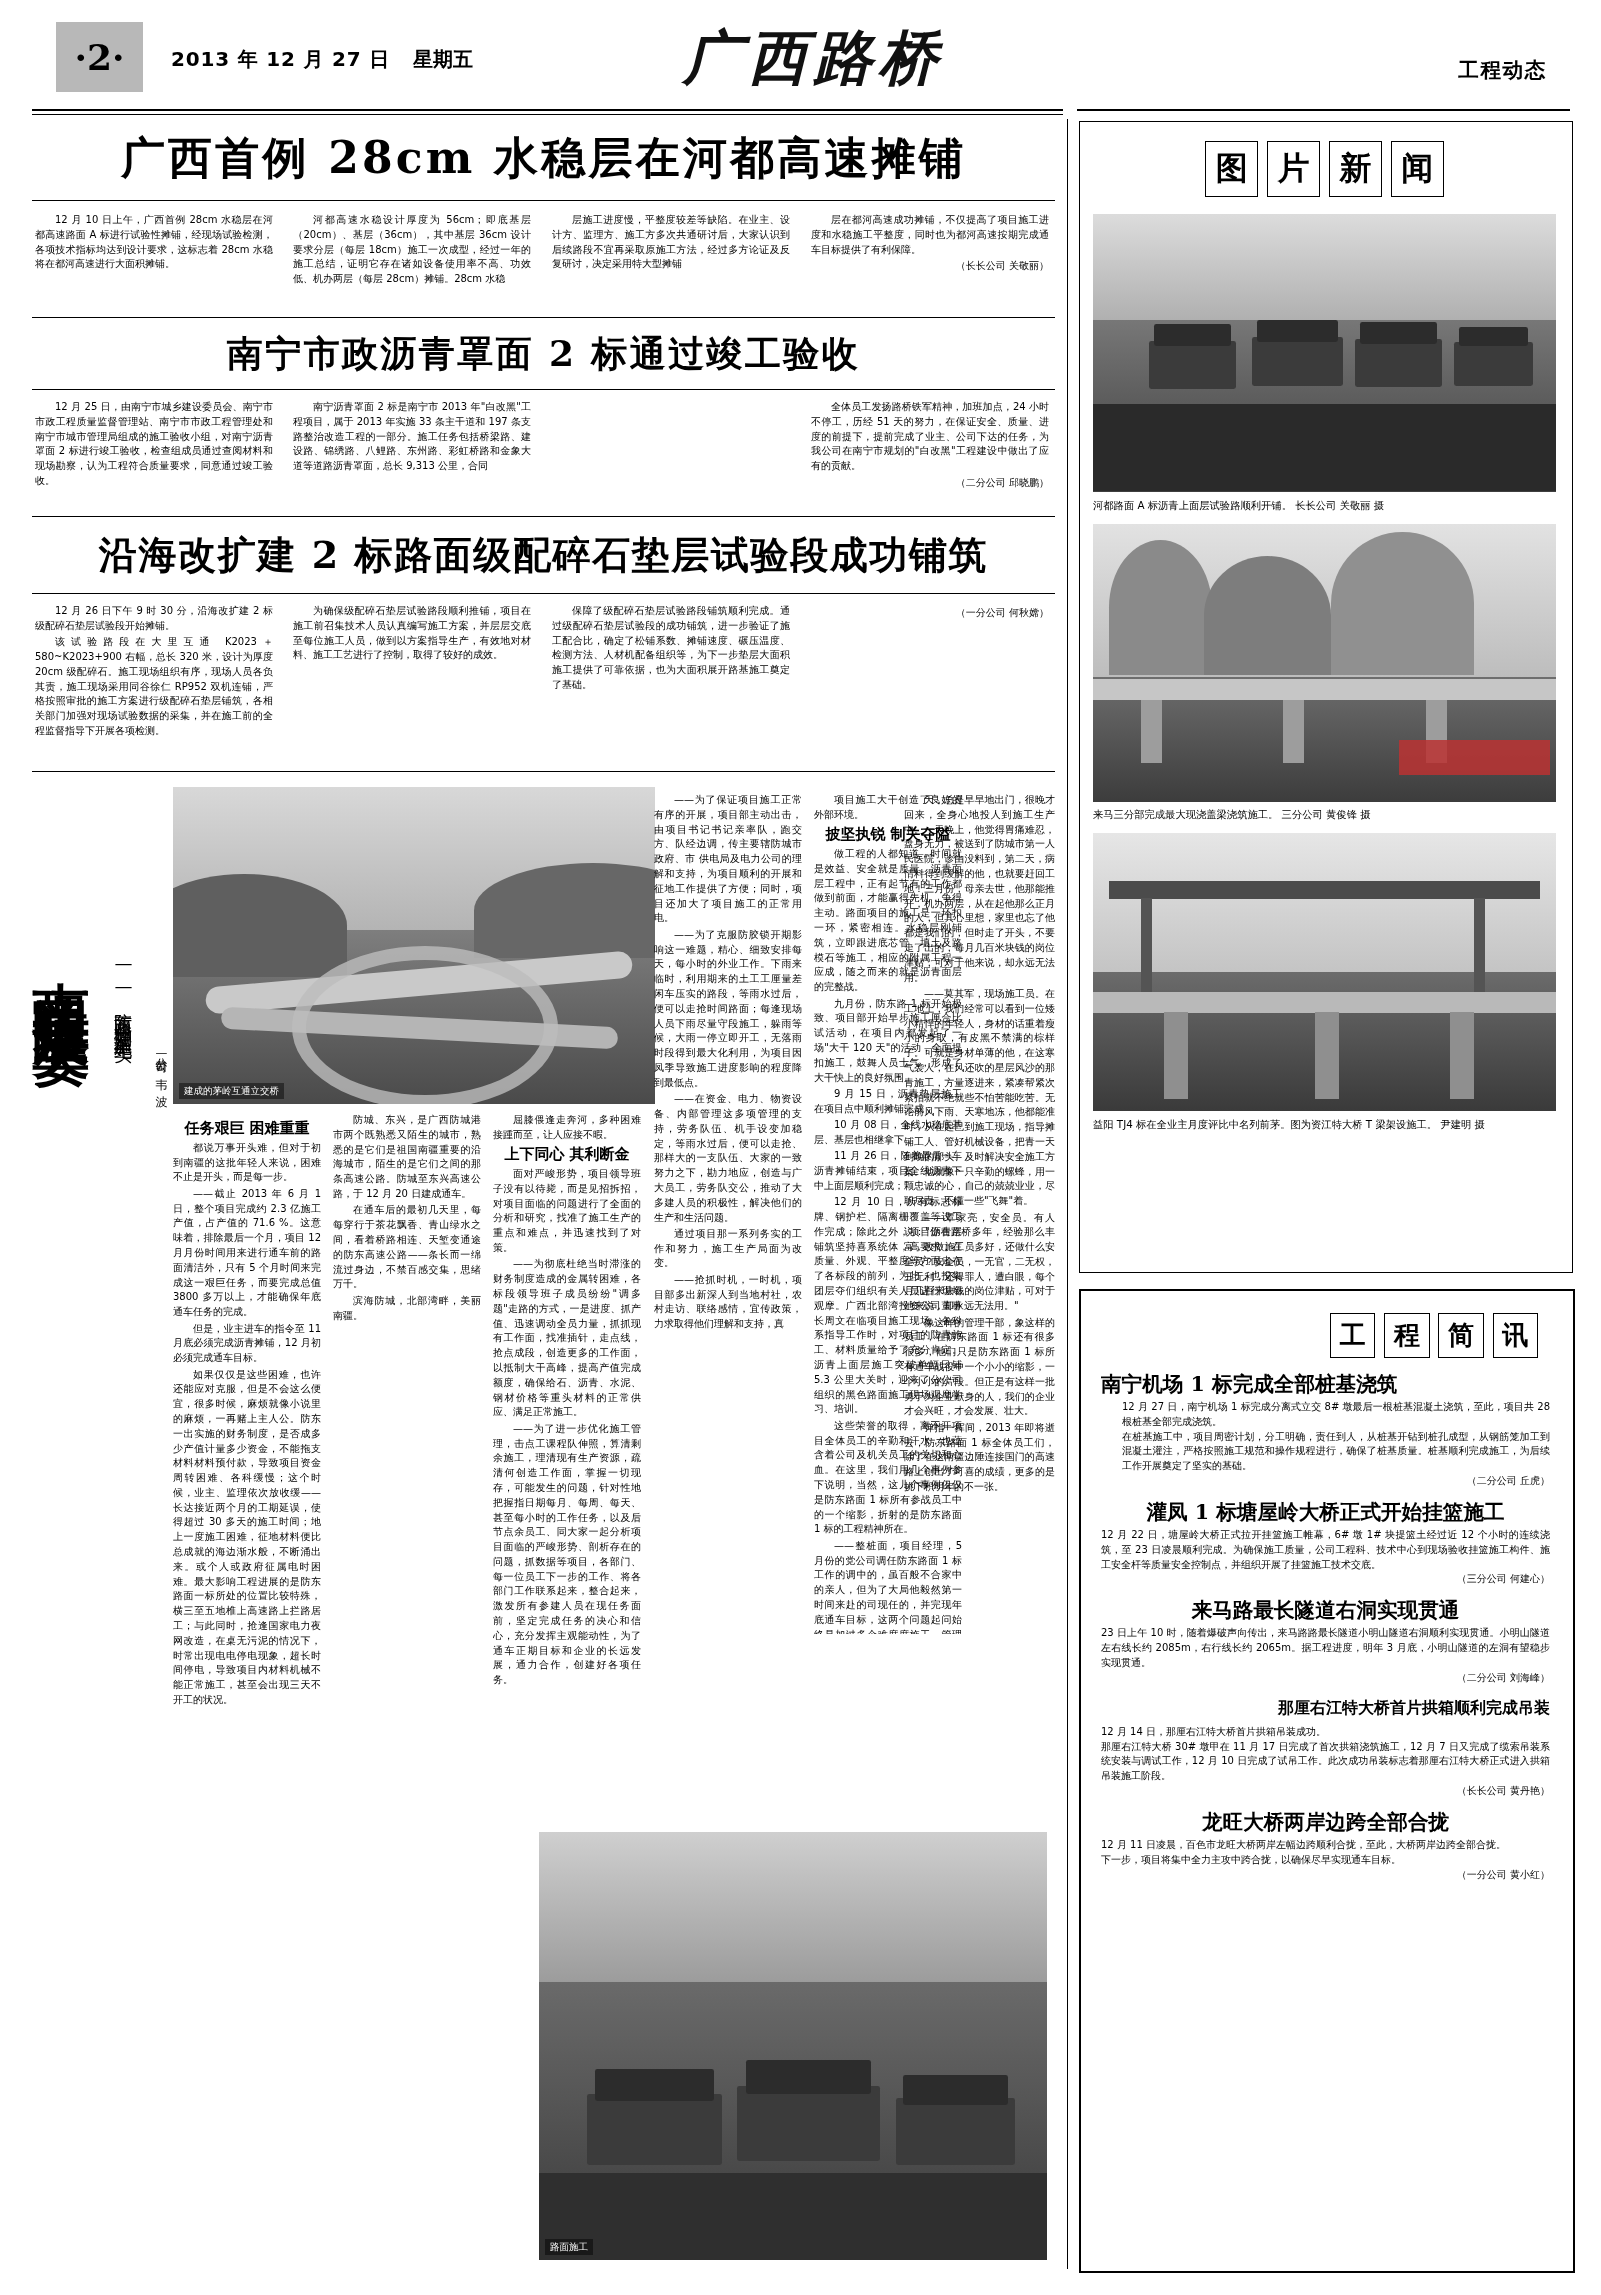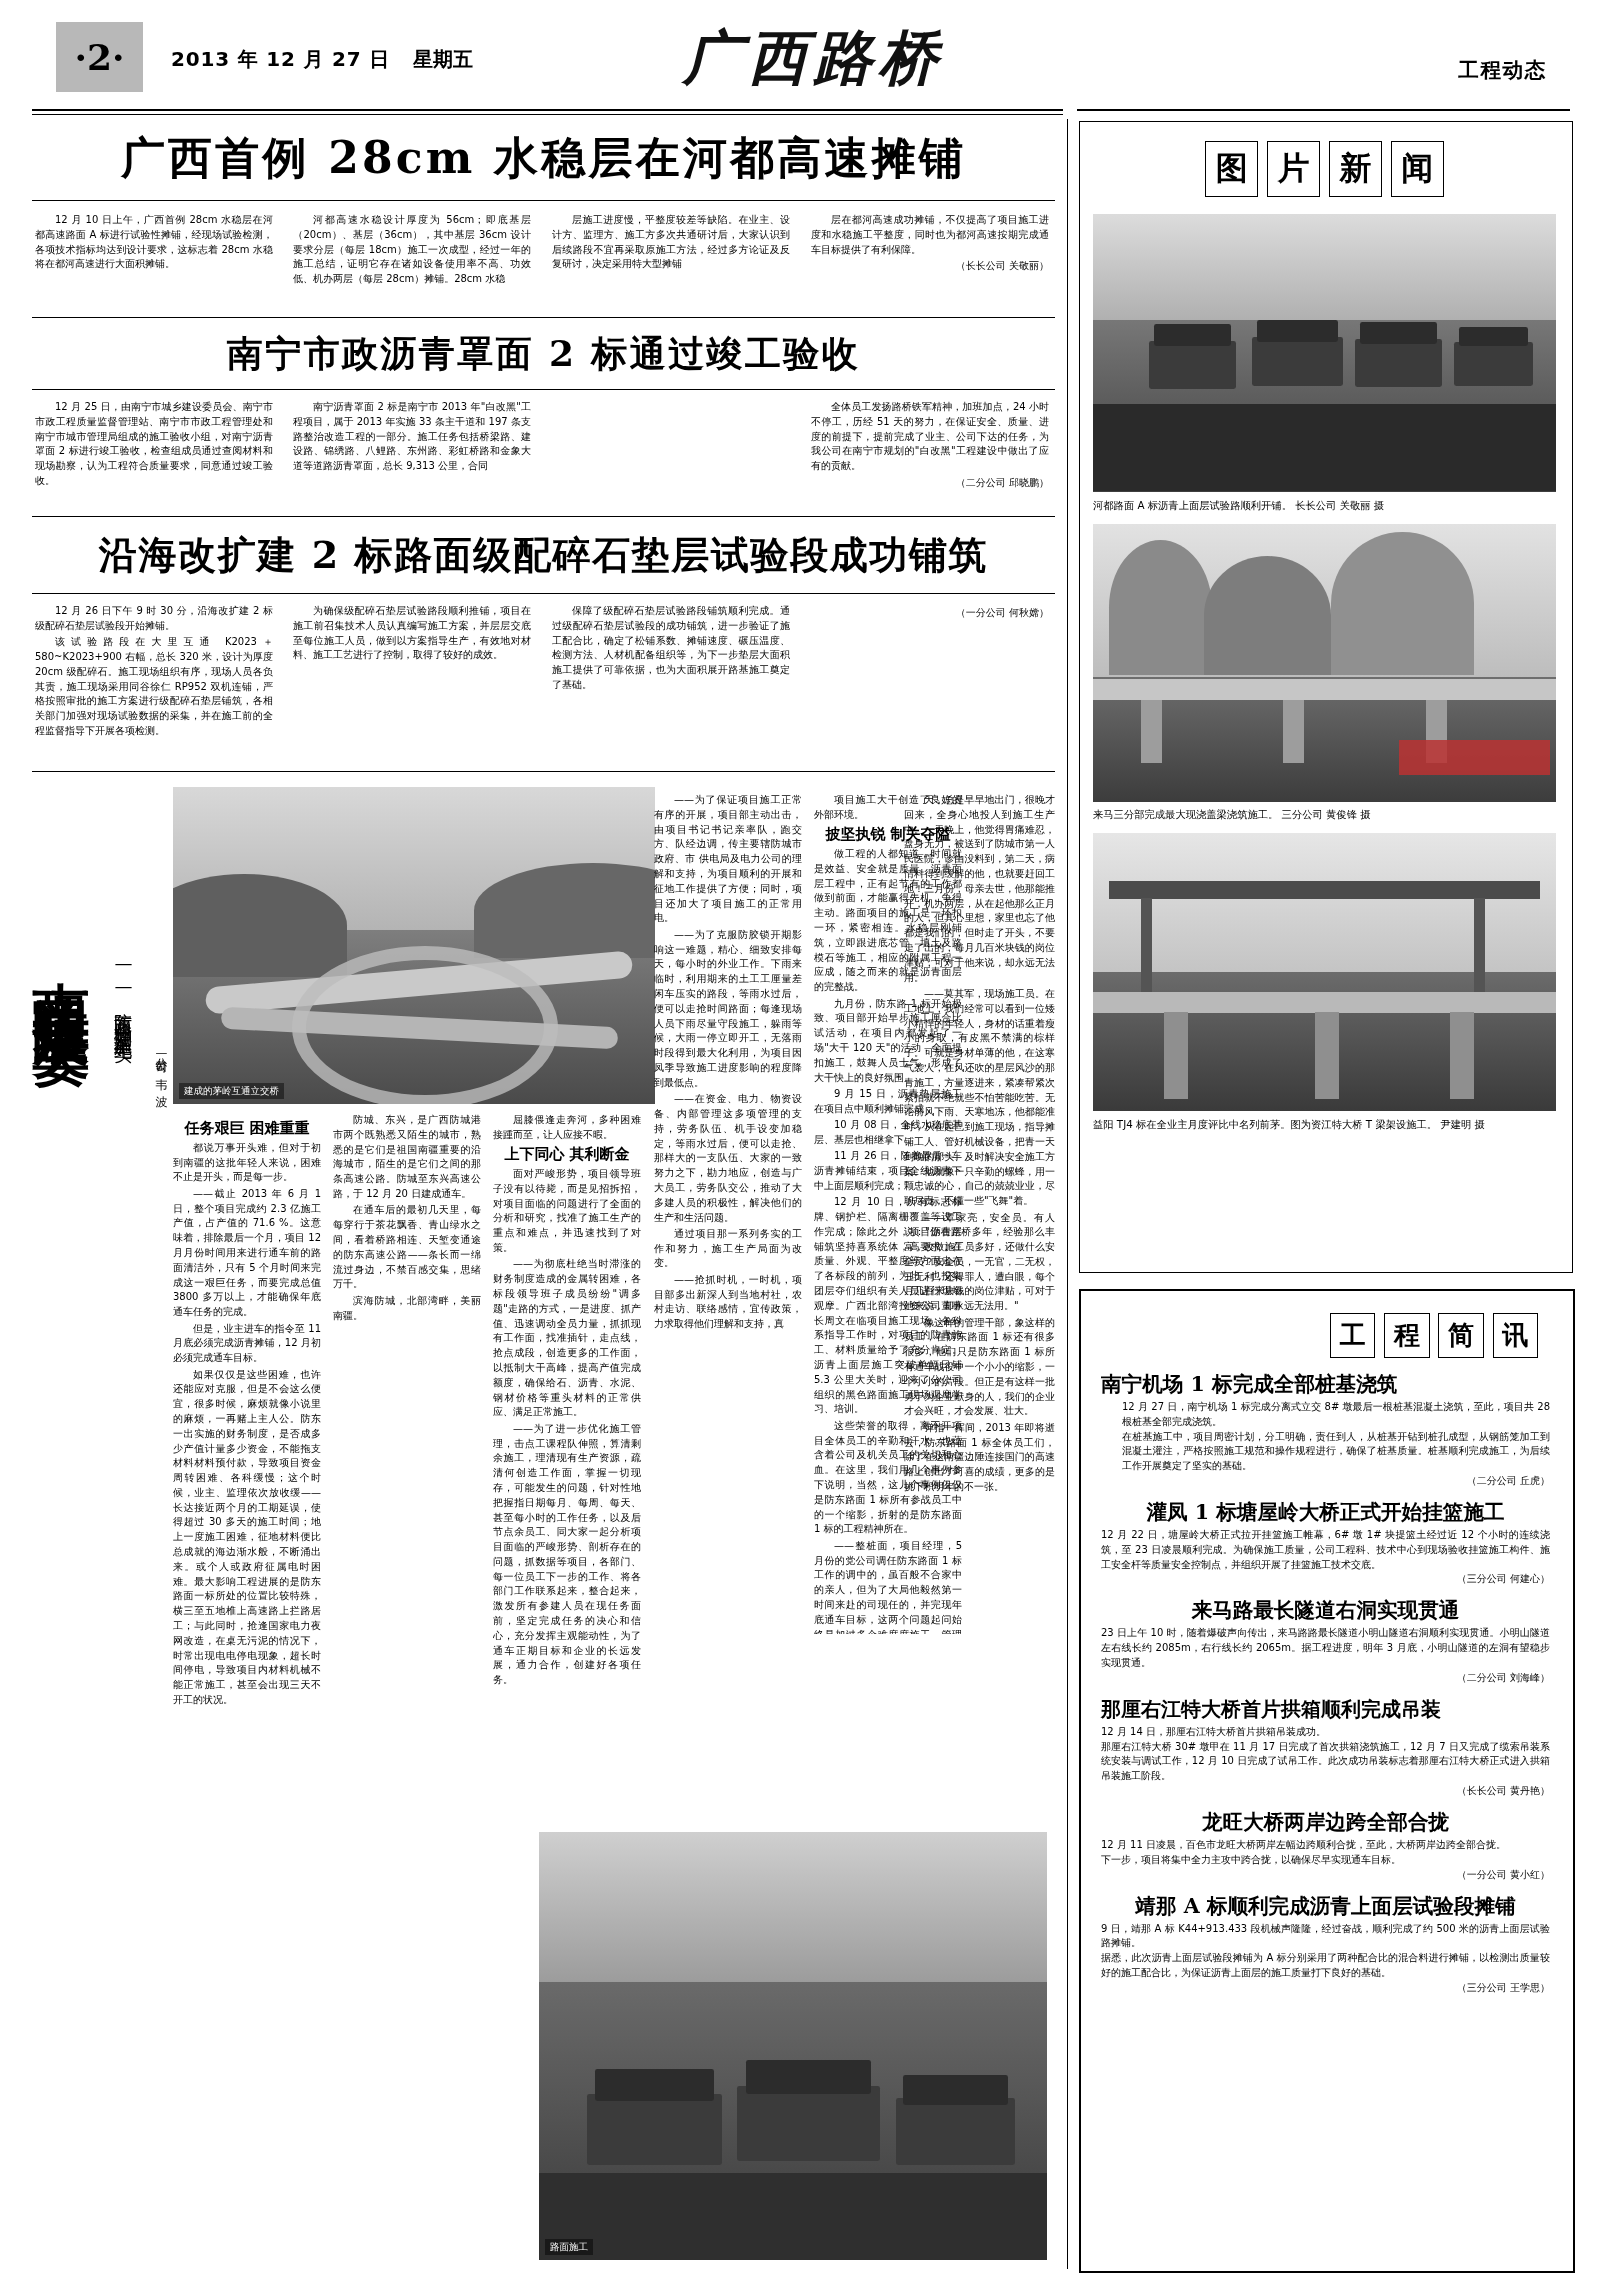--- a/index.html
+++ b/index.html
@@ -340,36 +340,30 @@
       <div class="sig">（三分公司  何建心）</div>
     </div>
 
     <div style="margin-bottom:8px;">
       <div style="text-align:center;font-size:20.6px;font-weight:bold;font-family:'DejaVu Serif','Liberation Serif',serif;line-height:32px;">来马路最长隧道右洞实现贯通</div>
       <div class="col-text" style="white-space:pre-line;">23 日上午 10 时，随着爆破声向传出，来马路路最长隧道小明山隧道右洞顺利实现贯通。小明山隧道左右线长约 2085m，右行线长约 2065m。据工程进度，明年 3 月底，小明山隧道的左洞有望稳步实现贯通。</div>
       <div class="sig">（二分公司  刘海峰）</div>
     </div>
 
     <div style="margin-bottom:8px;">
-      <div style="text-align:left;font-size:20px;font-weight:bold;font-family:Liberation Serif, serif;line-height:32px;">那厘右江特大桥首片拱箱顺利完成吊装</div>
+      <div style="text-align:right;font-size:16px;font-weight:bold;font-family:Liberation Mono, monospace;line-height:32px;">那厘右江特大桥首片拱箱顺利完成吊装</div>
       <div class="col-text" style="white-space:pre-line;">12 月 14 日，那厘右江特大桥首片拱箱吊装成功。
 那厘右江特大桥 30# 墩甲在 11 月 17 日完成了首次拱箱浇筑施工，12 月 7 日又完成了缆索吊装系统安装与调试工作，12 月 10 日完成了试吊工作。此次成功吊装标志着那厘右江特大桥正式进入拱箱吊装施工阶段。</div>
       <div class="sig">（长长公司  黄丹艳）</div>
     </div>
 
     <div style="margin-bottom:8px;">
       <div style="text-align:center;font-size:20.6px;font-weight:bold;font-family:'DejaVu Serif','Liberation Serif',serif;line-height:32px;">龙旺大桥两岸边跨全部合拢</div>
       <div class="col-text" style="white-space:pre-line;">12 月 11 日凌晨，百色市龙旺大桥两岸左幅边跨顺利合拢，至此，大桥两岸边跨全部合拢。
 下一步，项目将集中全力主攻中跨合拢，以确保尽早实现通车目标。</div>
       <div class="sig">（一分公司  黄小红）</div>
     </div>
 
-    <div>
-      <div style="text-align:center;font-size:20.6px;font-weight:bold;font-family:'DejaVu Serif','Liberation Serif',serif;line-height:32px;">靖那 A 标顺利完成沥青上面层试验段摊铺</div>
-      <div class="col-text" style="white-space:pre-line;">9 日，靖那 A 标 K44+913.433 段机械声隆隆，经过奋战，顺利完成了约 500 米的沥青上面层试验路摊铺。
-据悉，此次沥青上面层试验段摊铺为 A 标分别采用了两种配合比的混合料进行摊铺，以检测出质量较好的施工配合比，为保证沥青上面层的施工质量打下良好的基础。</div>
-      <div class="sig">（三分公司  王学思）</div>
-    </div>
 
   </div>
 
 </div>
 
 
 </body></html>

